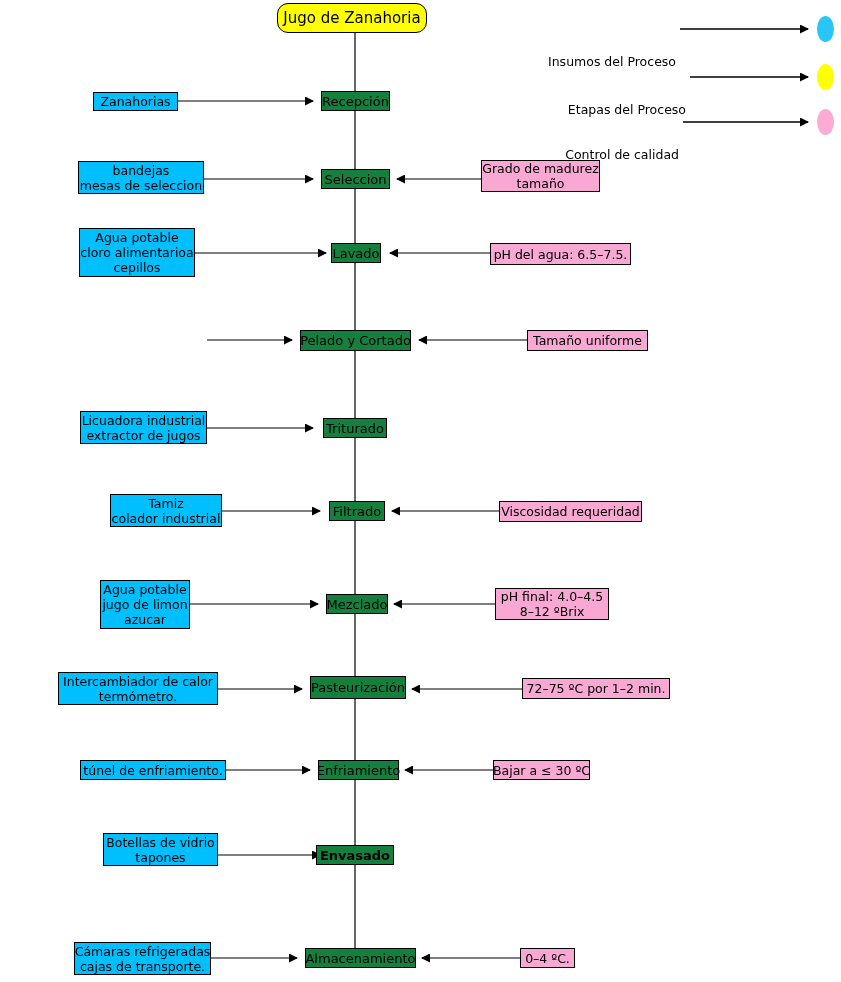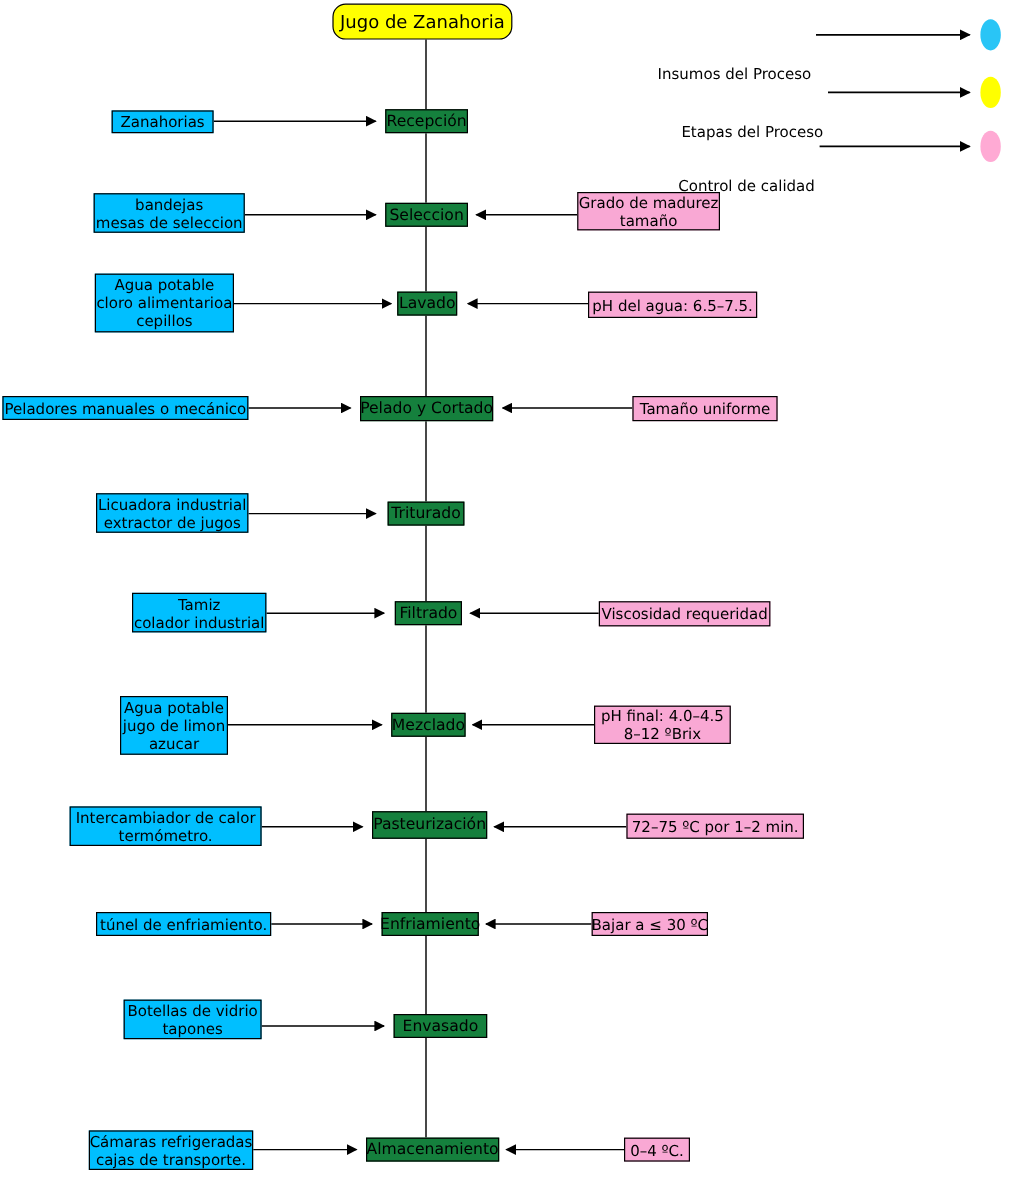--- a/index.html
+++ b/index.html
@@ -169,21 +169,21 @@
   </div>
 
   <div class="node stage" style="left:310px; top:676px; width:96px; height:23px;">
     <span>Pasteurización</span>
   </div>
 
   <div class="node stage" style="left:318px; top:760px; width:81px; height:20px;">
     <span>Enfriamiento</span>
   </div>
 
-  <div class="node stage" style="left:328px; top:845px; width:78px; height:20px;">
+  <div class="node stage" style="left:316px; top:845px; width:78px; height:20px;font-weight:bold;">
     <span>Envasado</span>
   </div>
 
   <div class="node stage" style="left:305px; top:948px; width:111px; height:20px;">
     <span>Almacenamiento</span>
   </div>
 
   <div class="node input" style="left:93px; top:92px; width:85px; height:19px;">
     <span>Zanahorias</span>
   </div>
@@ -192,23 +192,20 @@
     <span>bandejas
 mesas de seleccion</span>
   </div>
 
   <div class="node input" style="left:79px; top:228px; width:116px; height:49px;">
     <span>Agua potable
 cloro alimentarioa
 cepillos</span>
   </div>
 
-  <div class="node input" style="left:2px; top:330px; width:205px; height:20px;">
-    <span>Peladores manuales o mecánico</span>
-  </div>
 
   <div class="node input" style="left:80px; top:411px; width:127px; height:33px;">
     <span>Licuadora industrial
 extractor de jugos</span>
   </div>
 
   <div class="node input" style="left:110px; top:494px; width:112px; height:33px;">
     <span>Tamiz
 colador industrial</span>
   </div>

